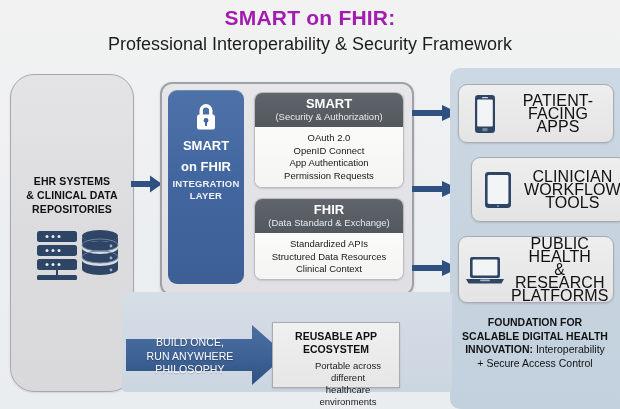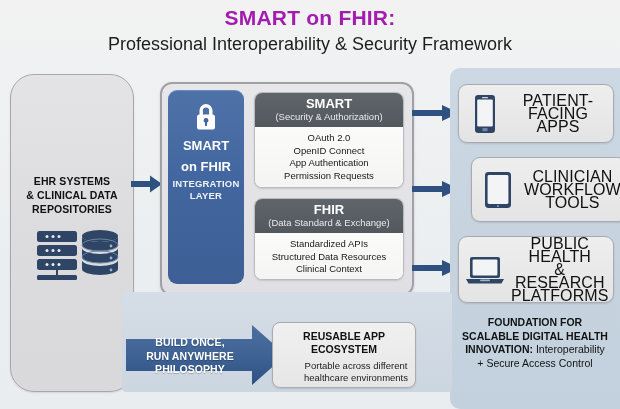--- a/index.html
+++ b/index.html
@@ -92,27 +92,27 @@
 
   
   #bottom-bg{
     left:122px;top:292px;width:330px;height:100px;
     background:linear-gradient(180deg,#d5dde6 0%,#ccd6e1 100%);
     border-radius:4px;
   }
   #philosophy-arrow{left:126px;top:325px;width:160px;height:60px;}
   #philosophy-label{
     left:126px;top:336px;width:128px;text-align:center;
-    font-size:10.5px;font-weight:bold;line-height:13.5px;color:#fff;letter-spacing:.1px;
+    font-size:10.5px;font-weight:normal;line-height:13.5px;color:#fff;letter-spacing:.1px;
     text-shadow:0 1px 1px rgba(0,0,0,.25);
   }
   #reuse-card{
-    left:272px;top:322px;width:144px;height:66px;
+    left:272px;top:322px;width:128px;height:66px;
     background:linear-gradient(180deg,#f0f0f0 0%,#e6e6e7 100%);
-    border:1px solid #a9abaf;border-radius:8px;
+    border:1px solid #a9abaf;border-radius:0;
     box-shadow:0 1px 2px rgba(0,0,0,.12);
     text-align:center;box-sizing:border-box;padding-top:7px;
   }
   #reuse-card .ttl{font-size:10.5px;font-weight:bold;line-height:13px;color:#111;}
   #reuse-card .sub{font-size:9.5px;line-height:12px;margin-top:4px;color:#1b1b1b;padding-left:24px;}
 
   svg{display:block;overflow:visible;}
 </style>
 </head>
 <body>

